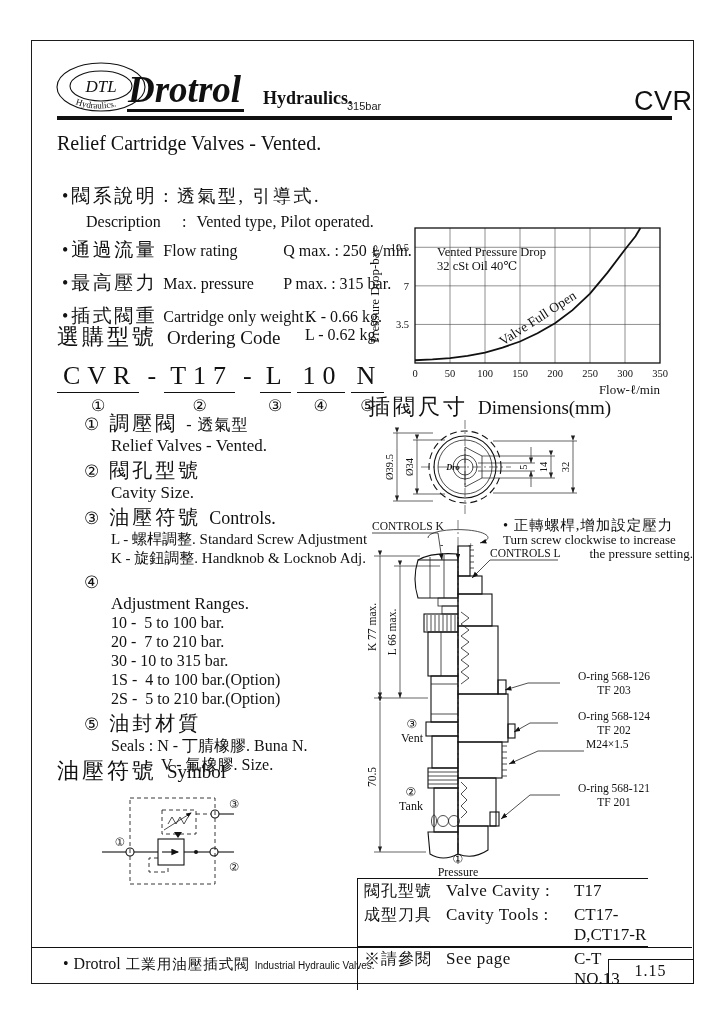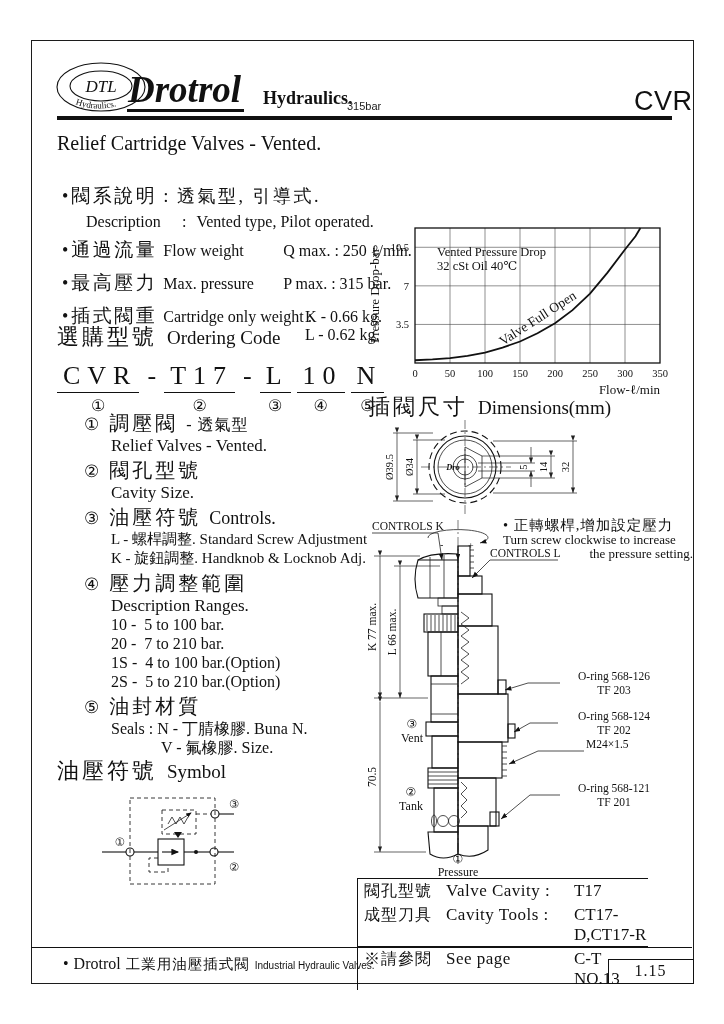--- a/index.html
+++ b/index.html
@@ -119,21 +119,21 @@
       <span class="s-zh" style="font-size:18px">透氣型, 引導式.</span>
     </div>
     <div class="s-sub">
       <span class="lbl">Description</span>
       <span style="margin:0 10px 0 0">:</span>
       <span>Vented type, Pilot operated.</span>
     </div>
     <div class="spec-row">
       <span class="bullet">•</span>
       <span class="s-zh">通過流量</span>
-      <span class="s-en">Flow weight</span>
+      <span class="s-en">Flow rating</span>
       <span class="s-val">Q max. : 250 ℓ/min.</span>
     </div>
     <div class="spec-row">
       <span class="bullet">•</span>
       <span class="s-zh">最高壓力</span>
       <span class="s-en">Max. pressure</span>
       <span class="s-val">P max. : 315 bar.</span>
     </div>
     <div class="spec-row" style="margin-bottom:0">
       <span class="bullet">•</span>
@@ -198,25 +198,25 @@
         <span class="n">③</span>
         <span class="zh">油壓符號</span>
         <span class="hen">Controls.</span>
       </div>
       <div class="note-sub">L - 螺桿調整. Standard Screw Adjustment</div>
       <div class="note-sub">K - 旋鈕調整. Handknob &amp; Locknob Adj.</div>
     </div>
     <div class="note-item">
       <div class="note-head">
         <span class="n">④</span>
-        <span class="zh">壓力調整範圍</span>
-      </div>
-      <div class="note-en">Description Ranges.</div>
+      </div>
+      <div class="note-en">Adjustment Ranges.</div>
       <div class="note-sub" style="font-size:16px">10 -  5 to 100 bar.</div>
       <div class="note-sub" style="font-size:16px">20 -  7 to 210 bar.</div>
+      <div class="note-sub" style="font-size:16px">30 - 10 to 315 bar.</div>
       <div class="note-sub" style="font-size:16px">1S -  4 to 100 bar.(Option)</div>
       <div class="note-sub" style="font-size:16px">2S -  5 to 210 bar.(Option)</div>
     </div>
     <div class="note-item">
       <div class="note-head">
         <span class="n">⑤</span>
         <span class="zh">油封材質</span>
       </div>
       <div class="note-sub" style="font-size:16px">Seals : N - 丁腈橡膠. Buna N.</div>
       <div class="note-sub ind2" style="font-size:16px">V - 氟橡膠. Size.</div>

